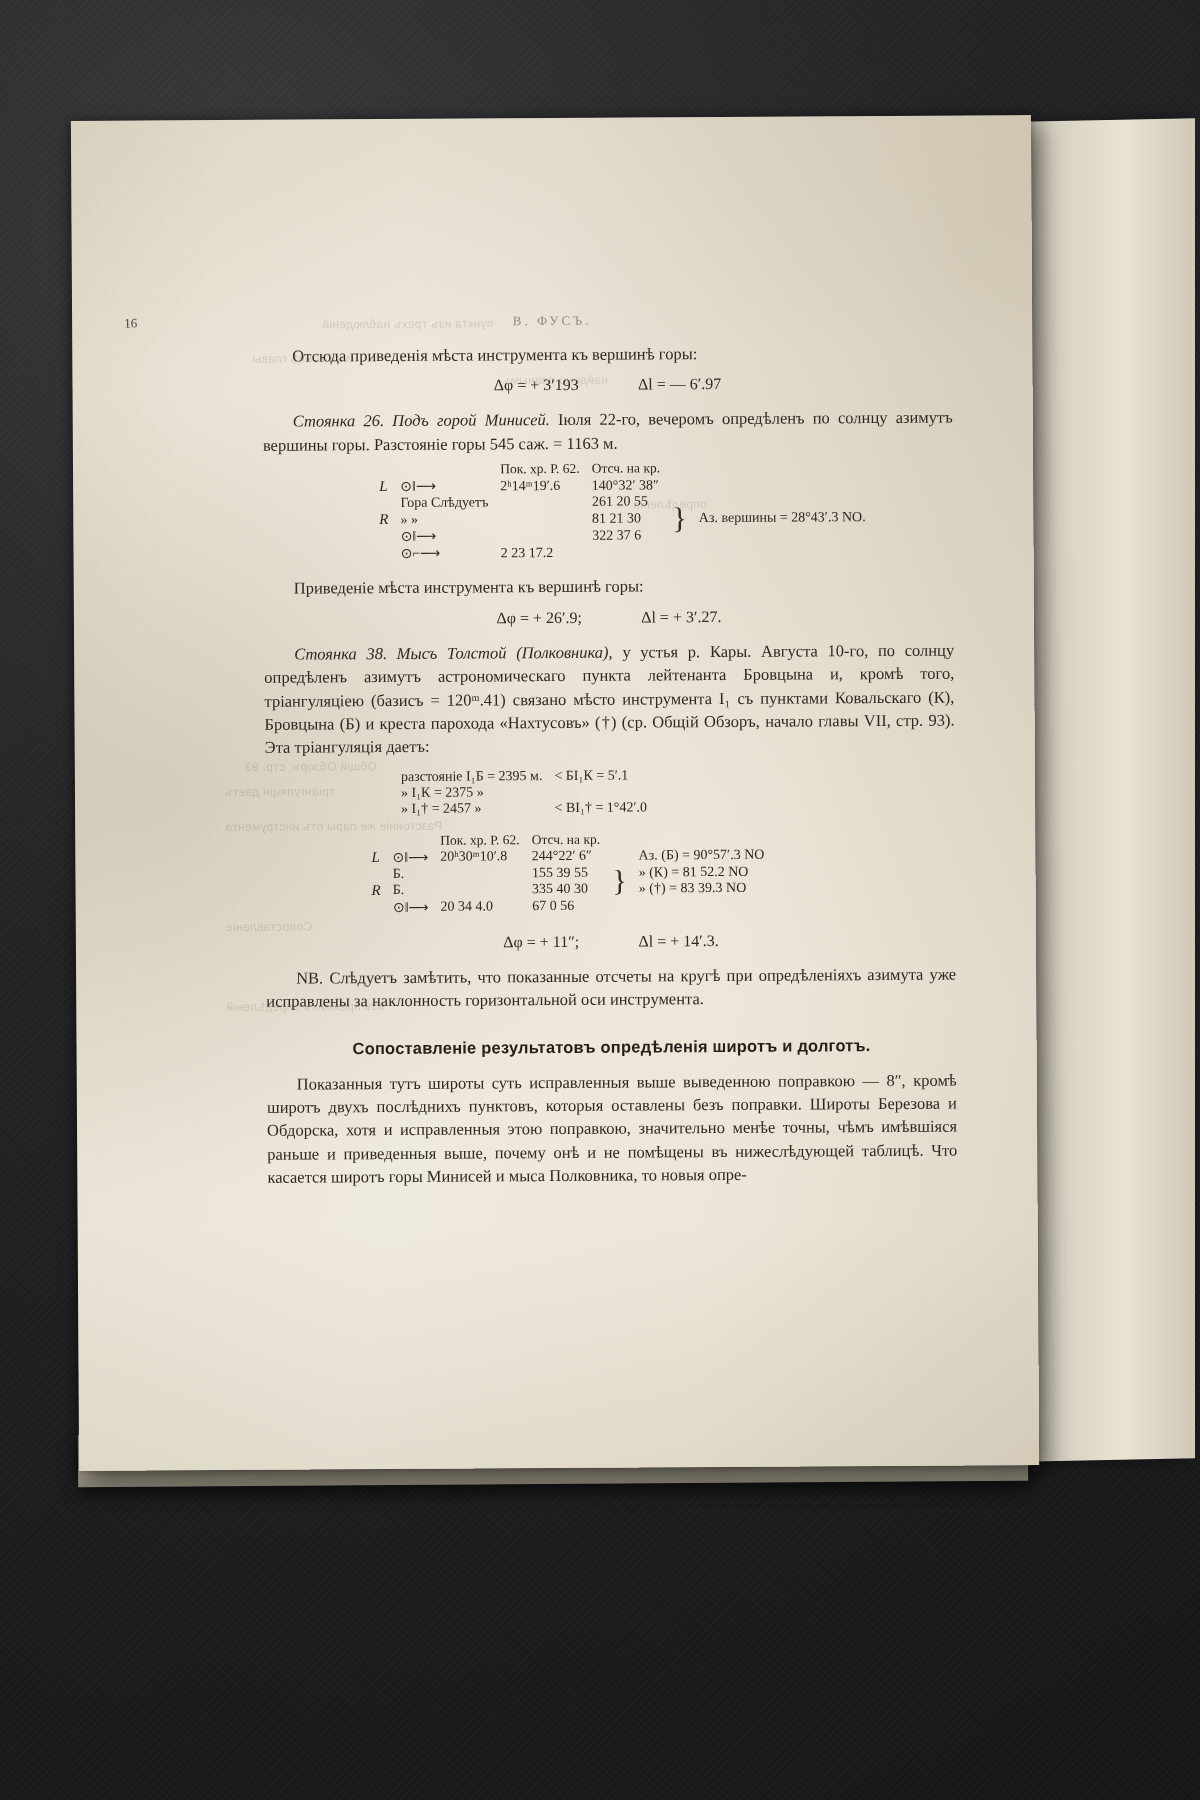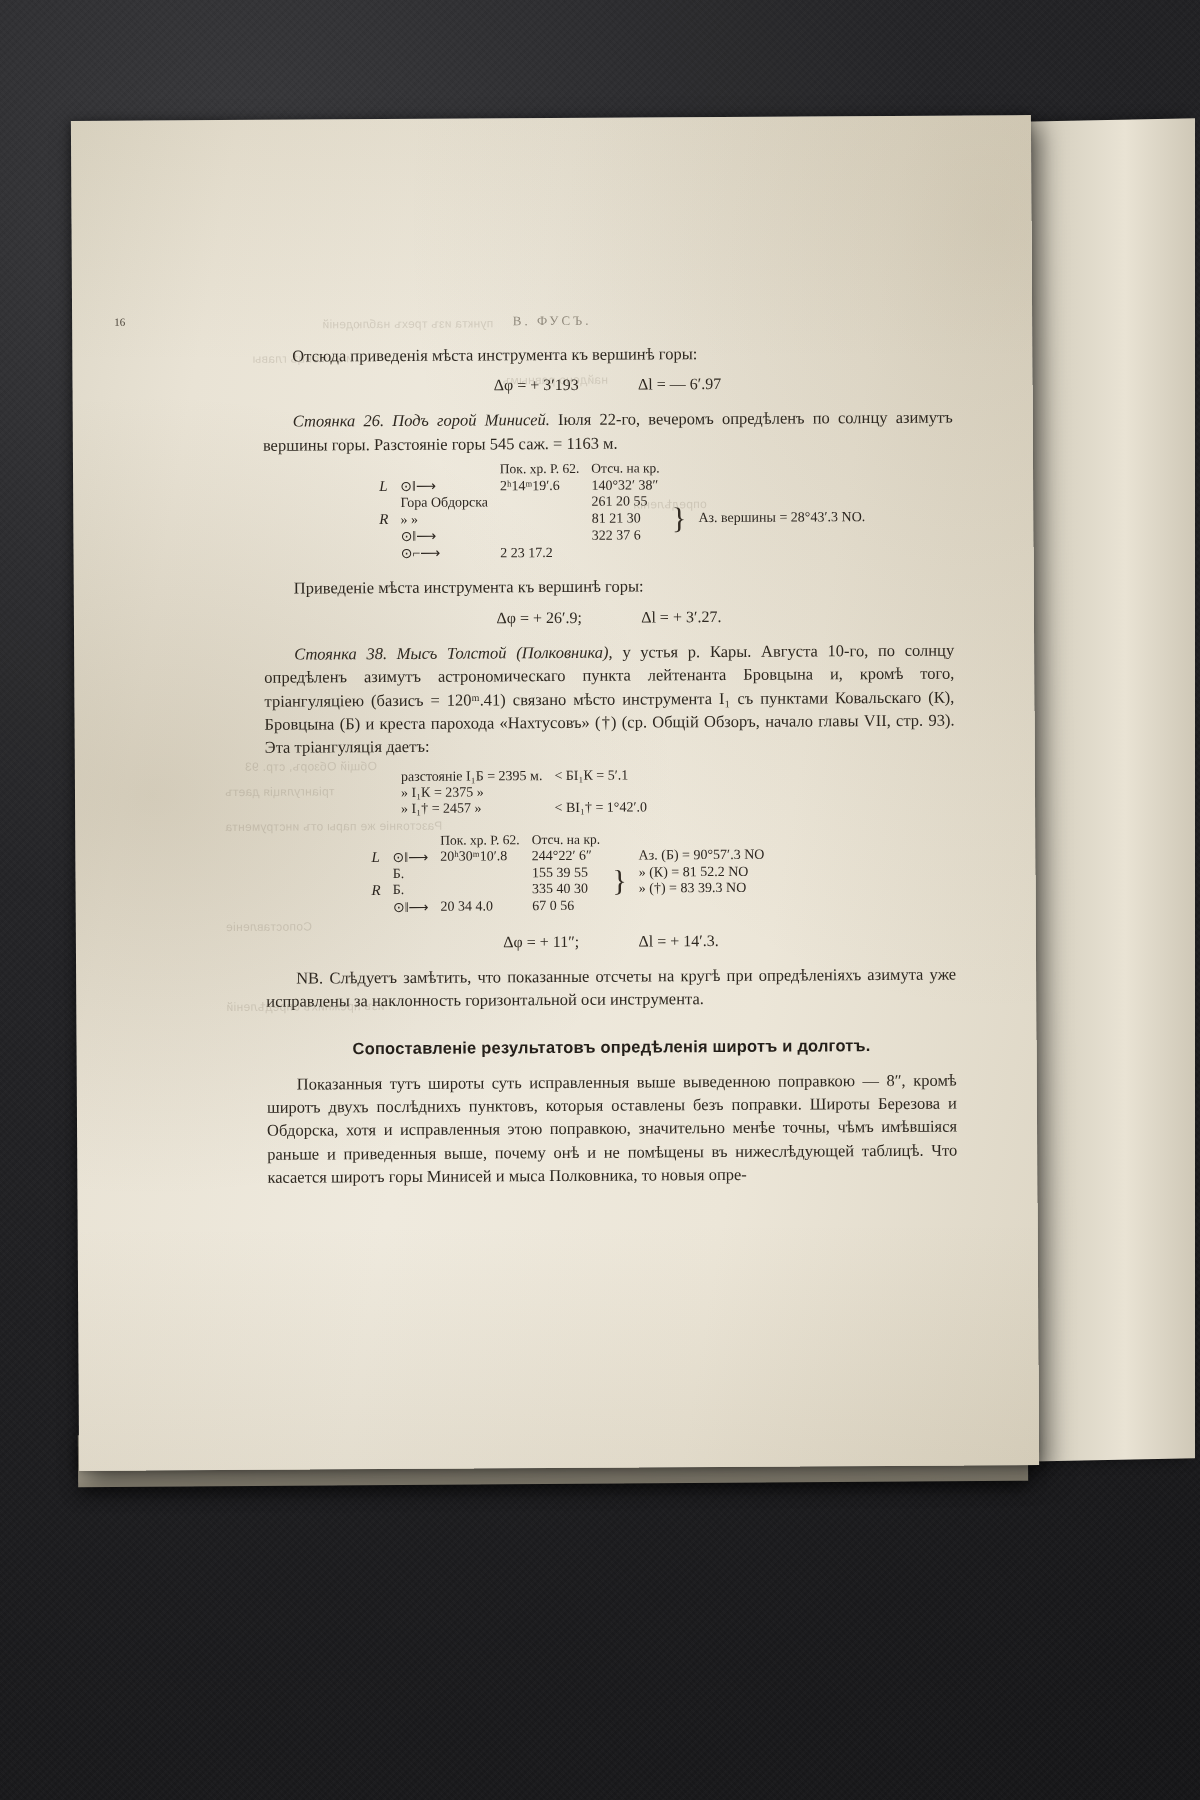--- a/index.html
+++ b/index.html
@@ -92,23 +92,23 @@
     font-size: 12px;
     font-family: "Liberation Sans", sans-serif;
     letter-spacing: 0.3px;
     white-space: nowrap;
     transform: scaleX(-1);
     pointer-events: none;
   }
 
   .folio {
     position: absolute;
-    left: 42px;
+    left: 52px;
     top: 195px;
-    font-size: 11px;
+    font-size: 13px;
     color: #4a4339;
   }
   .running-head {
     position: absolute;
     left: 0;
     top: 195px;
     width: 960px;
     text-align: center;
     font-size: 13px;
     letter-spacing: 3px;
@@ -221,21 +221,21 @@
         <tr>
           <td class="lr">L</td>
           <td class="l">⊙‖⟶</td>
           <td class="r">2ʰ14ᵐ19′.6</td>
           <td class="r">140°32′ 38″</td>
           <td rowspan="5" class="c brace">}</td>
           <td rowspan="5" class="l">Аз. вершины = 28°43′.3 NO.</td>
         </tr>
         <tr>
           <td class="lr"></td>
-          <td class="l">Гора Обдорска</td>
+          <td class="l">Гора Слѣдуетъ</td>
           <td class="r"></td>
           <td class="r">261 20 55</td>
         </tr>
         <tr>
           <td class="lr">R</td>
           <td class="l">»        »</td>
           <td class="r"></td>
           <td class="r">81 21 30</td>
         </tr>
         <tr>

